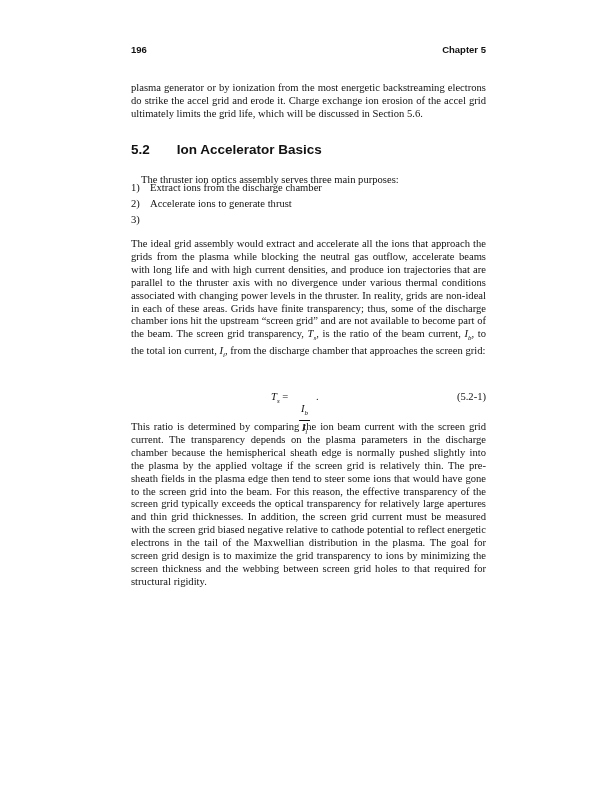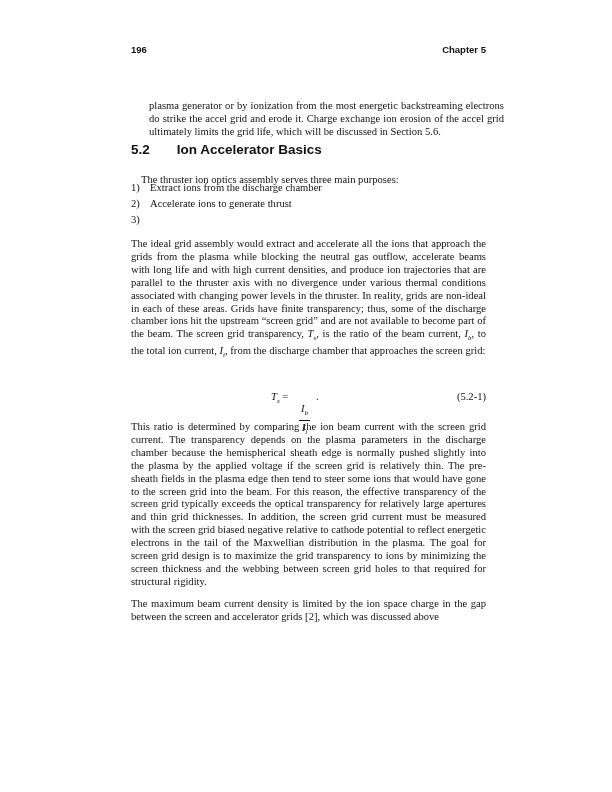--- a/index.html
+++ b/index.html
@@ -32,21 +32,21 @@
 </head>
 <body>
 
 <div class="page">
 
   <div class="hdr">
     <span class="num">196</span>
     <span class="ch">Chapter 5</span>
   </div>
 
-  <p class="body p1" style="margin:18px">plasma generator or by ionization from the most energetic backstreaming electrons do strike the accel grid and erode it. Charge exchange ion erosion of the accel grid ultimately limits the grid life, which will be discussed in Section 5.6.</p>
+  <p class="body p1" style="margin:0">plasma generator or by ionization from the most energetic backstreaming electrons do strike the accel grid and erode it. Charge exchange ion erosion of the accel grid ultimately limits the grid life, which will be discussed in Section 5.6.</p>
 
   <div class="h2">
     <span class="sec">5.2</span><span>Ion Accelerator Basics</span>
   </div>
 
   <p class="body intro" style="margin:10px">The thruster ion optics assembly serves three main purposes:</p>
 
   <div class="list">
     <div class="li">
         <span class="n">1)</span>
@@ -68,15 +68,14 @@
     <span class="frac">
       <span class="top"><span>I</span><sub>b</sub></span>
       <span class="bot"><span>I</span><sub>i</sub></span>
     </span>
     <span class="dot">.</span>
     <span class="enum">(5.2-1)</span>
   </div>
 
   <p class="body p3" style="margin:0">This ratio is determined by comparing the ion beam current with the screen grid current. The transparency depends on the plasma parameters in the discharge chamber because the hemispherical sheath edge is normally pushed slightly into the plasma by the applied voltage if the screen grid is relatively thin. The pre-sheath fields in the plasma edge then tend to steer some ions that would have gone to the screen grid into the beam. For this reason, the effective transparency of the screen grid typically exceeds the optical transparency for relatively large apertures and thin grid thicknesses. In addition, the screen grid current must be measured with the screen grid biased negative relative to cathode potential to reflect energetic electrons in the tail of the Maxwellian distribution in the plasma. The goal for screen grid design is to maximize the grid transparency to ions by minimizing the screen thickness and the webbing between screen grid holes to that required for structural rigidity.</p>
 
-  <p class="body p4" style="margin:0">The maximum beam current density is limited by the ion space charge in the gap between the screen and accelerator grids [2], which was discussed above</p>
 
 </div>
 
 </body></html>

